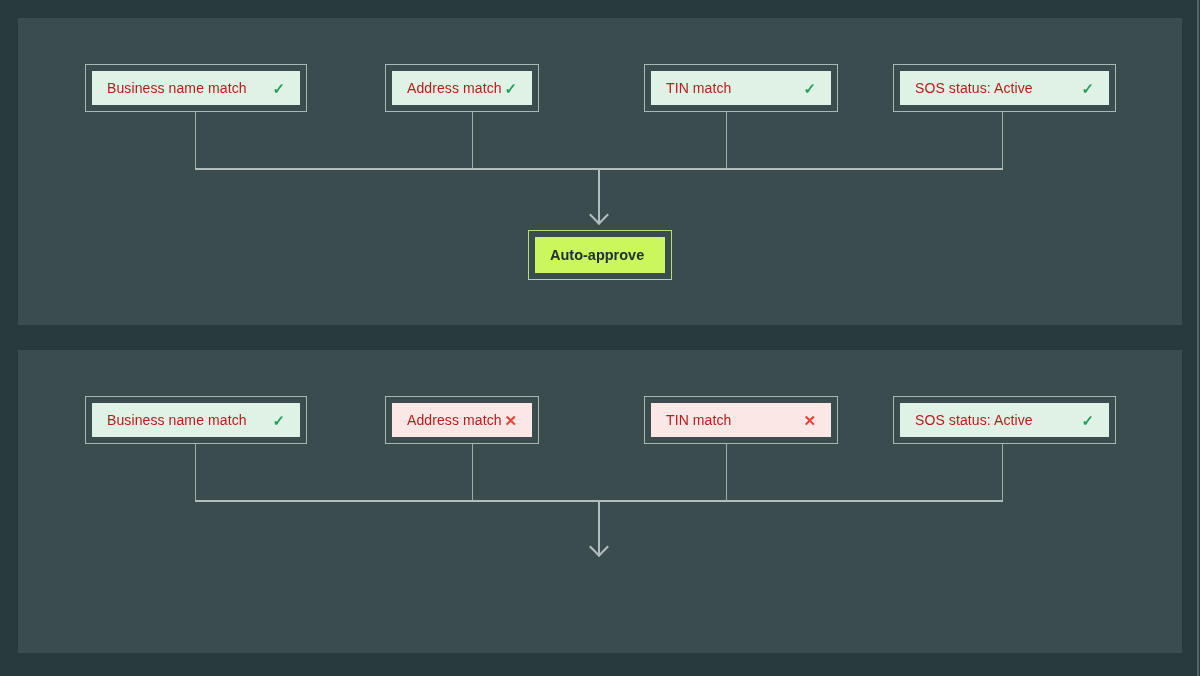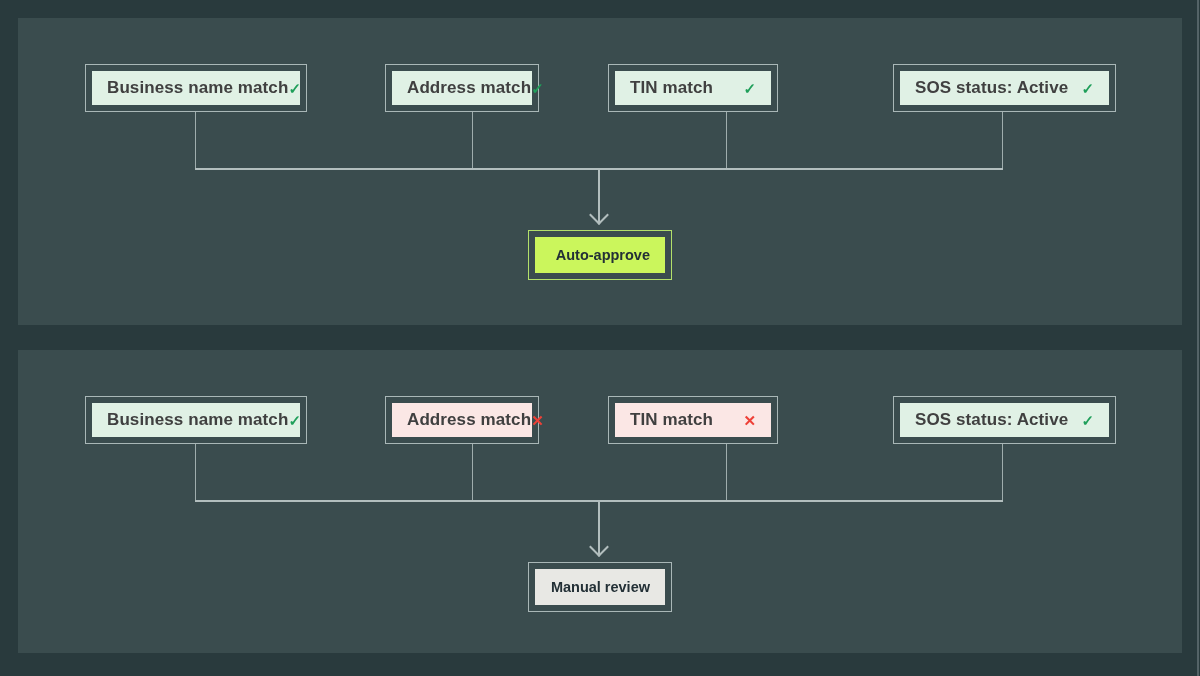--- a/index.html
+++ b/index.html
@@ -10,33 +10,33 @@
   }
   .panel{position:absolute;left:18px;width:1164px;background:#3a4c4e}
   #panel-approve{top:18px;height:307px}
   #panel-review{top:350px;height:303px}
 
   
   .node{position:absolute;border:1px solid #a9b7b7;padding:6px;box-sizing:border-box;background:transparent}
   .cond{top:46px;height:48px}
   .c1{left:67px;width:222px}
   .c2{left:367px;width:154px}
-  .c3{left:590px;width:170px}
+  .c3{left:626px;width:194px}
   .c4{left:875px;width:223px}
   .frame{height:100%;display:flex;align-items:center;justify-content:space-between;padding:0 15px;box-sizing:border-box}
   .node[data-status="pass"] .frame{background:#e0f1e5}
   .node[data-status="pass"] .mark{color:#1f9f5a}
   .node[data-status="fail"] .frame{background:#fbe7e5}
   .node[data-status="fail"] .mark{color:#ee4037}
-  .label{font-size:17px;font-weight:700;color:#404040;letter-spacing:.1px;white-space:nowrap}
+  .label{font-size:14px;font-weight:400;color:#b91c1c;letter-spacing:.1px;white-space:nowrap}
   .mark{font-size:15px;font-weight:700;line-height:1}
 
   
   .outcome{left:510px;top:212px;width:144px;height:50px}
-  .outcome .frame{justify-content:flex-end}
+  .outcome .frame{justify-content:flex-start}
   .node[data-type="approve"]{border-color:#b3e06a}
   .node[data-type="approve"] .frame{background:#cbf65c}
   .node[data-type="review"]{border-color:#a9b7b7}
   .node[data-type="review"] .frame{background:#e8e8e4}
   .outcome-label{font-size:14.5px;font-weight:700;color:#233036;white-space:nowrap}
 
   
   .stub{position:absolute;width:1px;top:94px;height:56px;background:#9fadad}
   .s1{left:177px}.s2{left:454px}.s3{left:708px}.s4{left:984px}
   .bus{position:absolute;left:177px;top:150px;width:808px;height:2px;background:#b2bebe}
@@ -126,20 +126,15 @@
   </div>
 
   <div class="stub s1"></div>
   <div class="stub s2"></div>
   <div class="stub s3"></div>
   <div class="stub s4"></div>
   <div class="bus"></div>
   <div class="arrow-line"></div>
   <div class="arrow-head"></div>
 
-  <div class="node outcome" data-type="review">
-    <div class="frame">
-      <span class="outcome-label">Manual review</span>
-    </div>
-  </div>
 </section>
 
 <div id="edge"></div>
 
 </body></html>

